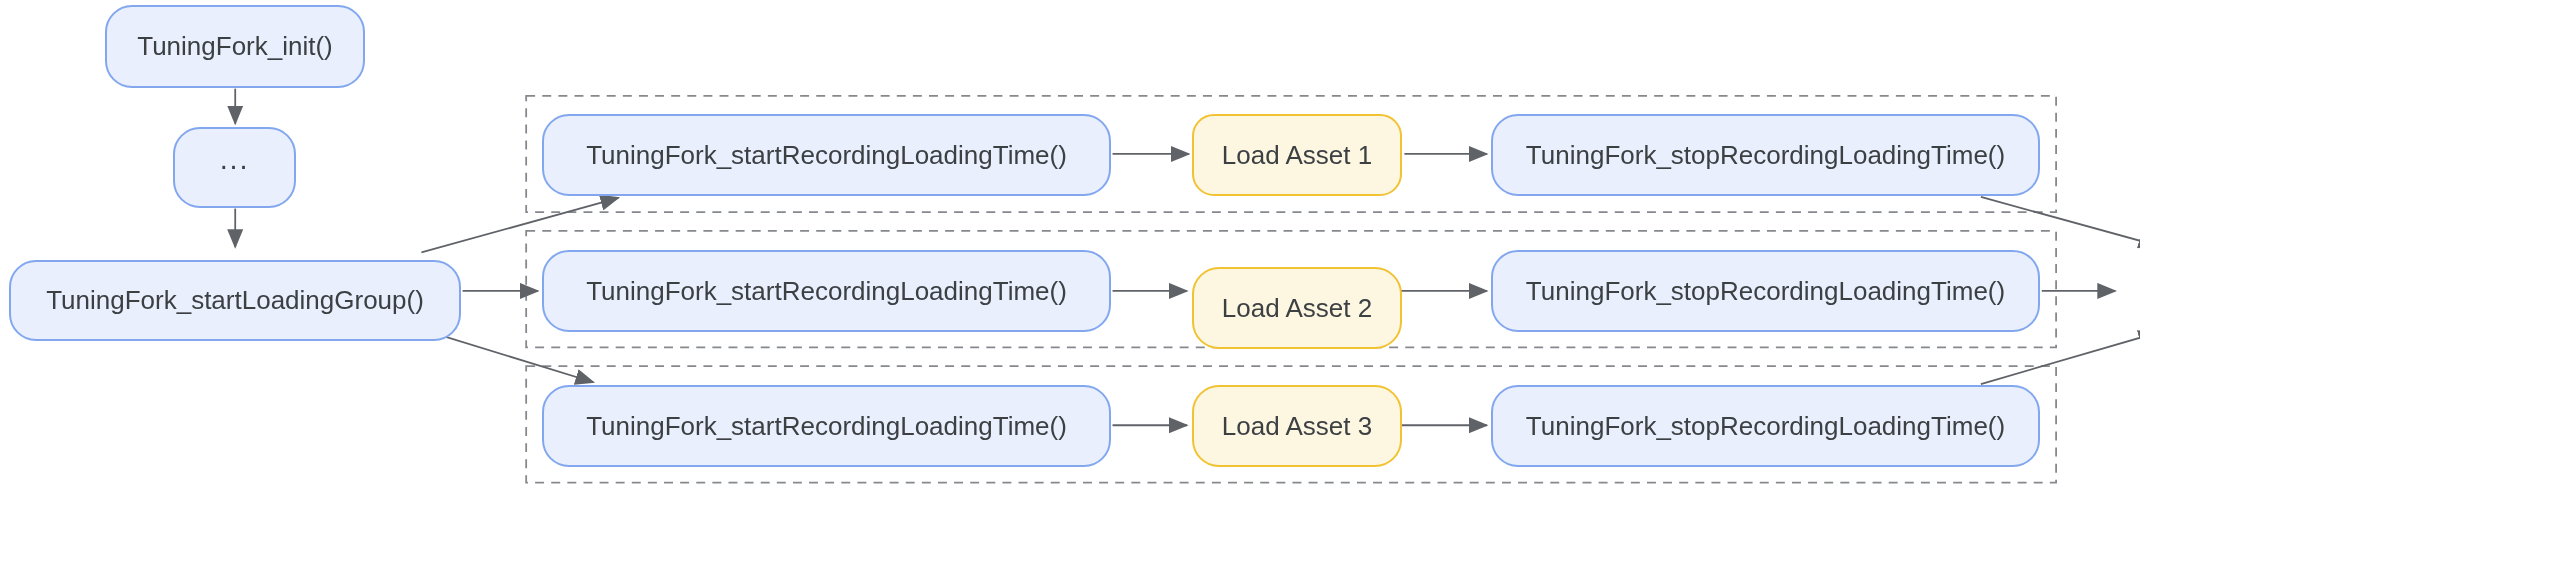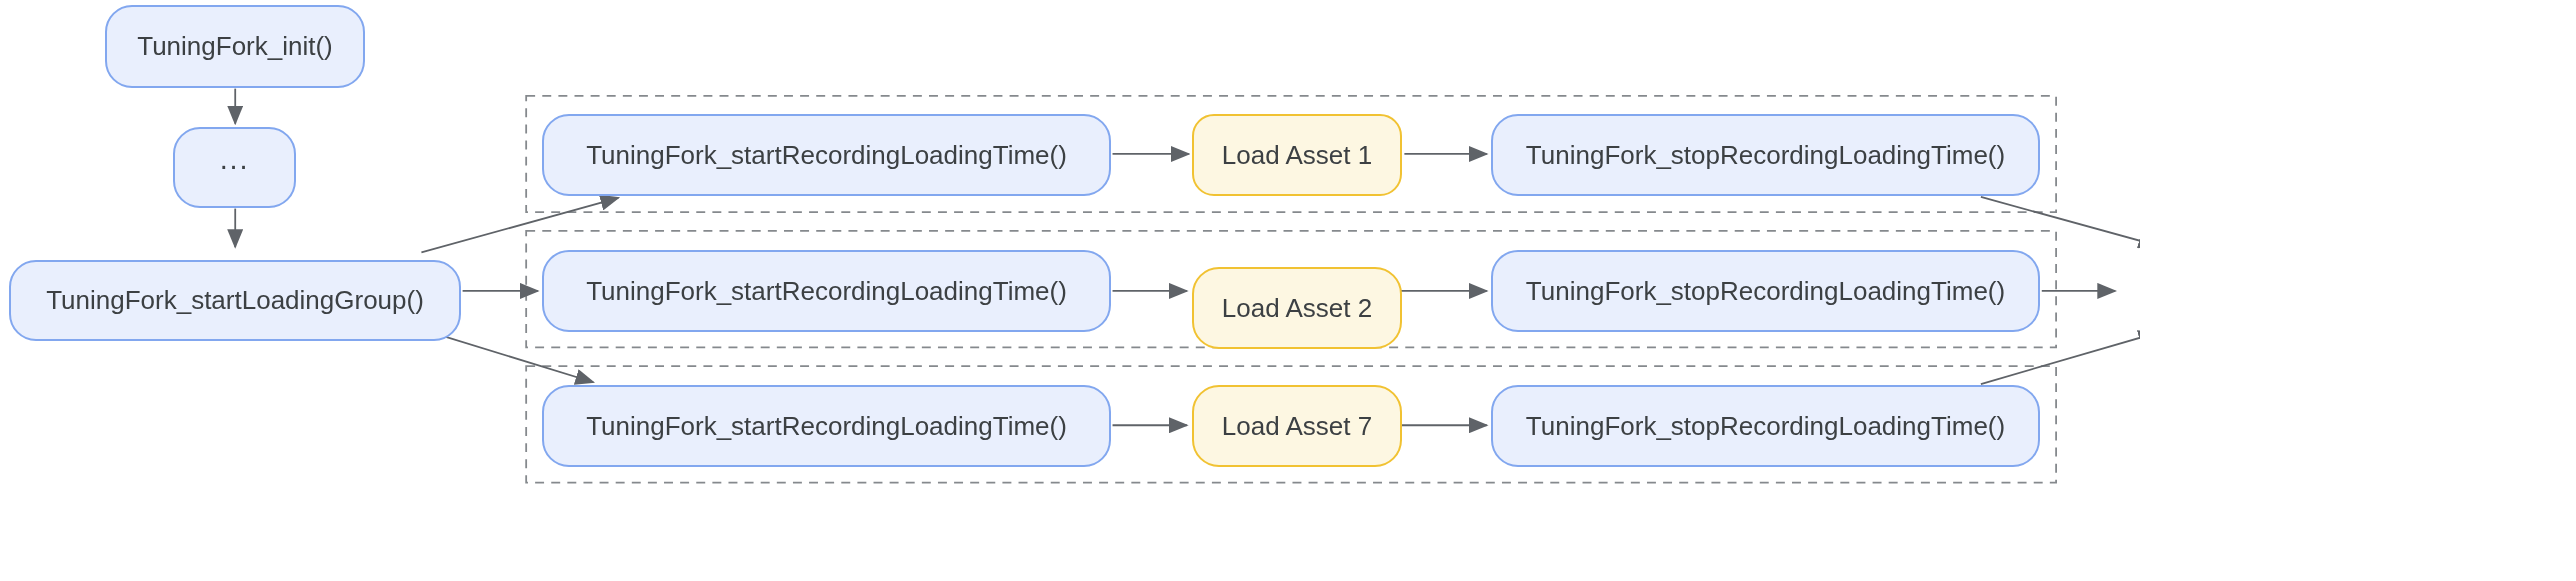--- a/index.html
+++ b/index.html
@@ -122,21 +122,21 @@
     <span class="lbl">Load Asset 2</span>
   </div>
   <div class="node" style="left:1491px; top:250px; width:549px; height:82px;">
     <span class="lbl">TuningFork_stopRecordingLoadingTime()</span>
   </div>
 
   <div class="node" style="left:542px; top:385px; width:569px; height:82px;">
     <span class="lbl">TuningFork_startRecordingLoadingTime()</span>
   </div>
   <div class="node asset" style="left:1192px; top:385px; width:210px; height:82px;">
-    <span class="lbl">Load Asset 7</span>
+    <span class="lbl">Load Asset 3</span>
   </div>
   <div class="node" style="left:1491px; top:385px; width:549px; height:82px;">
     <span class="lbl">TuningFork_stopRecordingLoadingTime()</span>
   </div>
 
 
   <div class="node" style="left:2283px; top:372px; width:124px; height:82px;">
     <span class="lbl ellipsis">...</span>
   </div>
 

